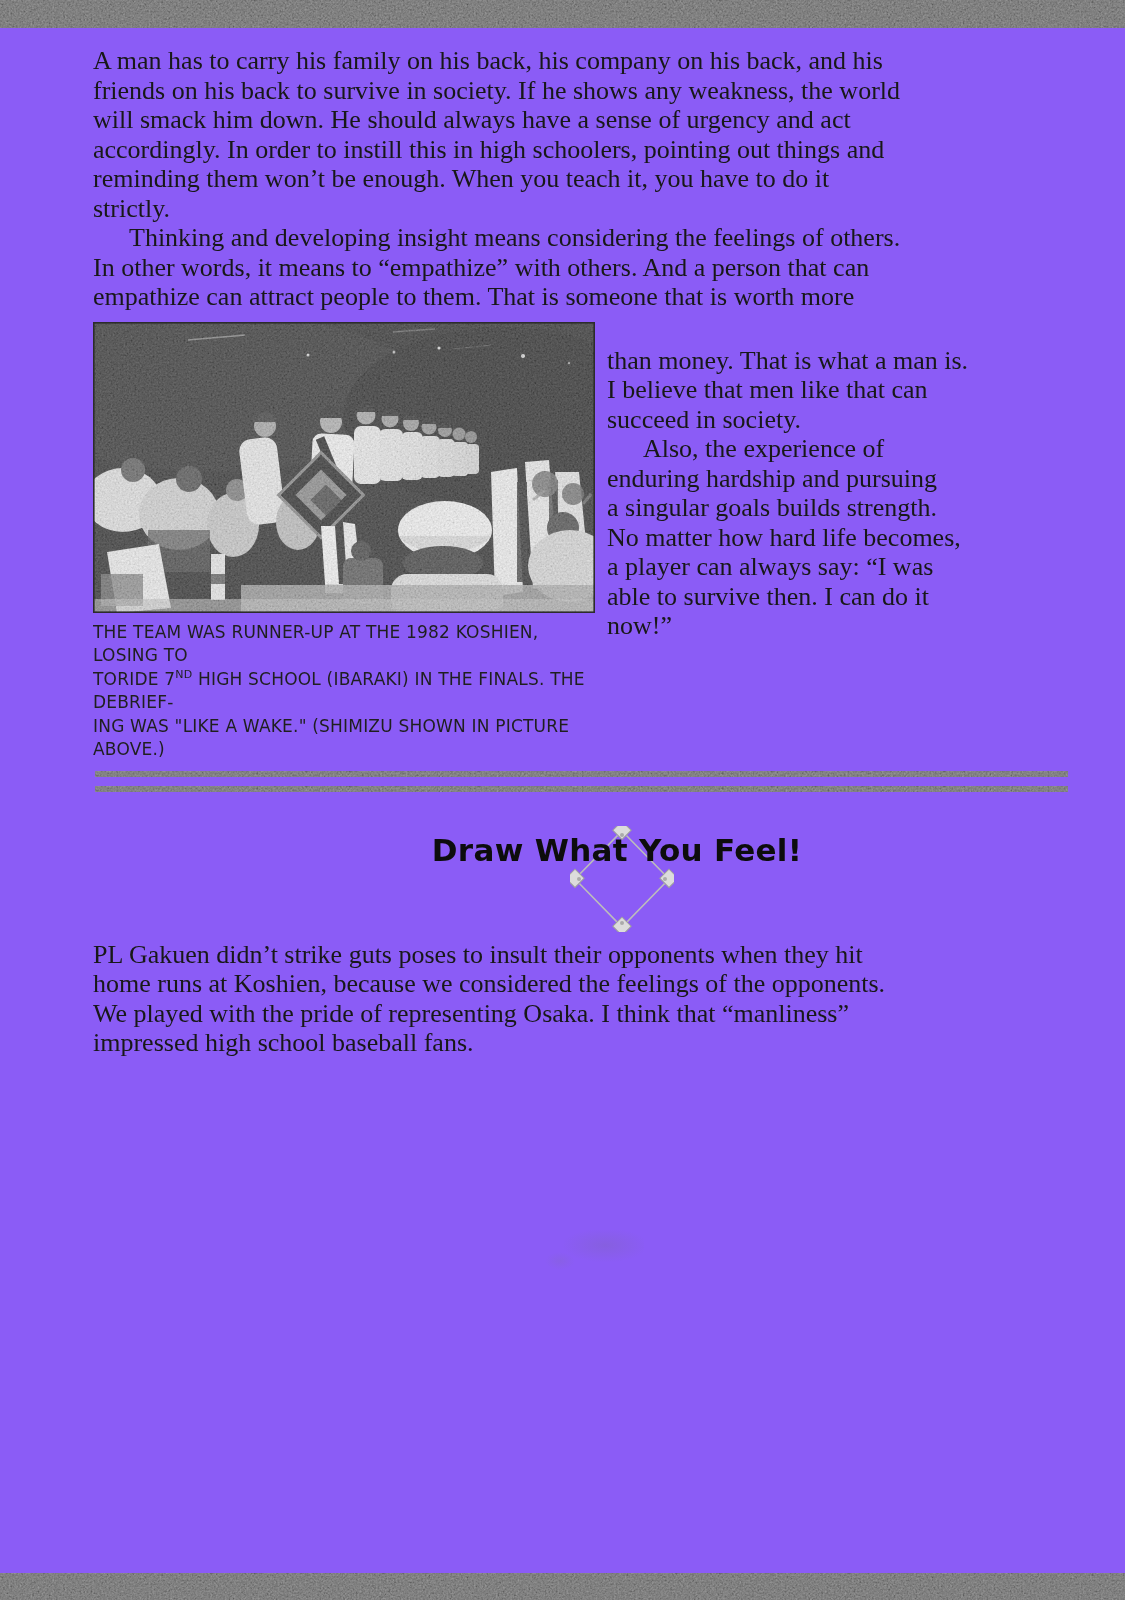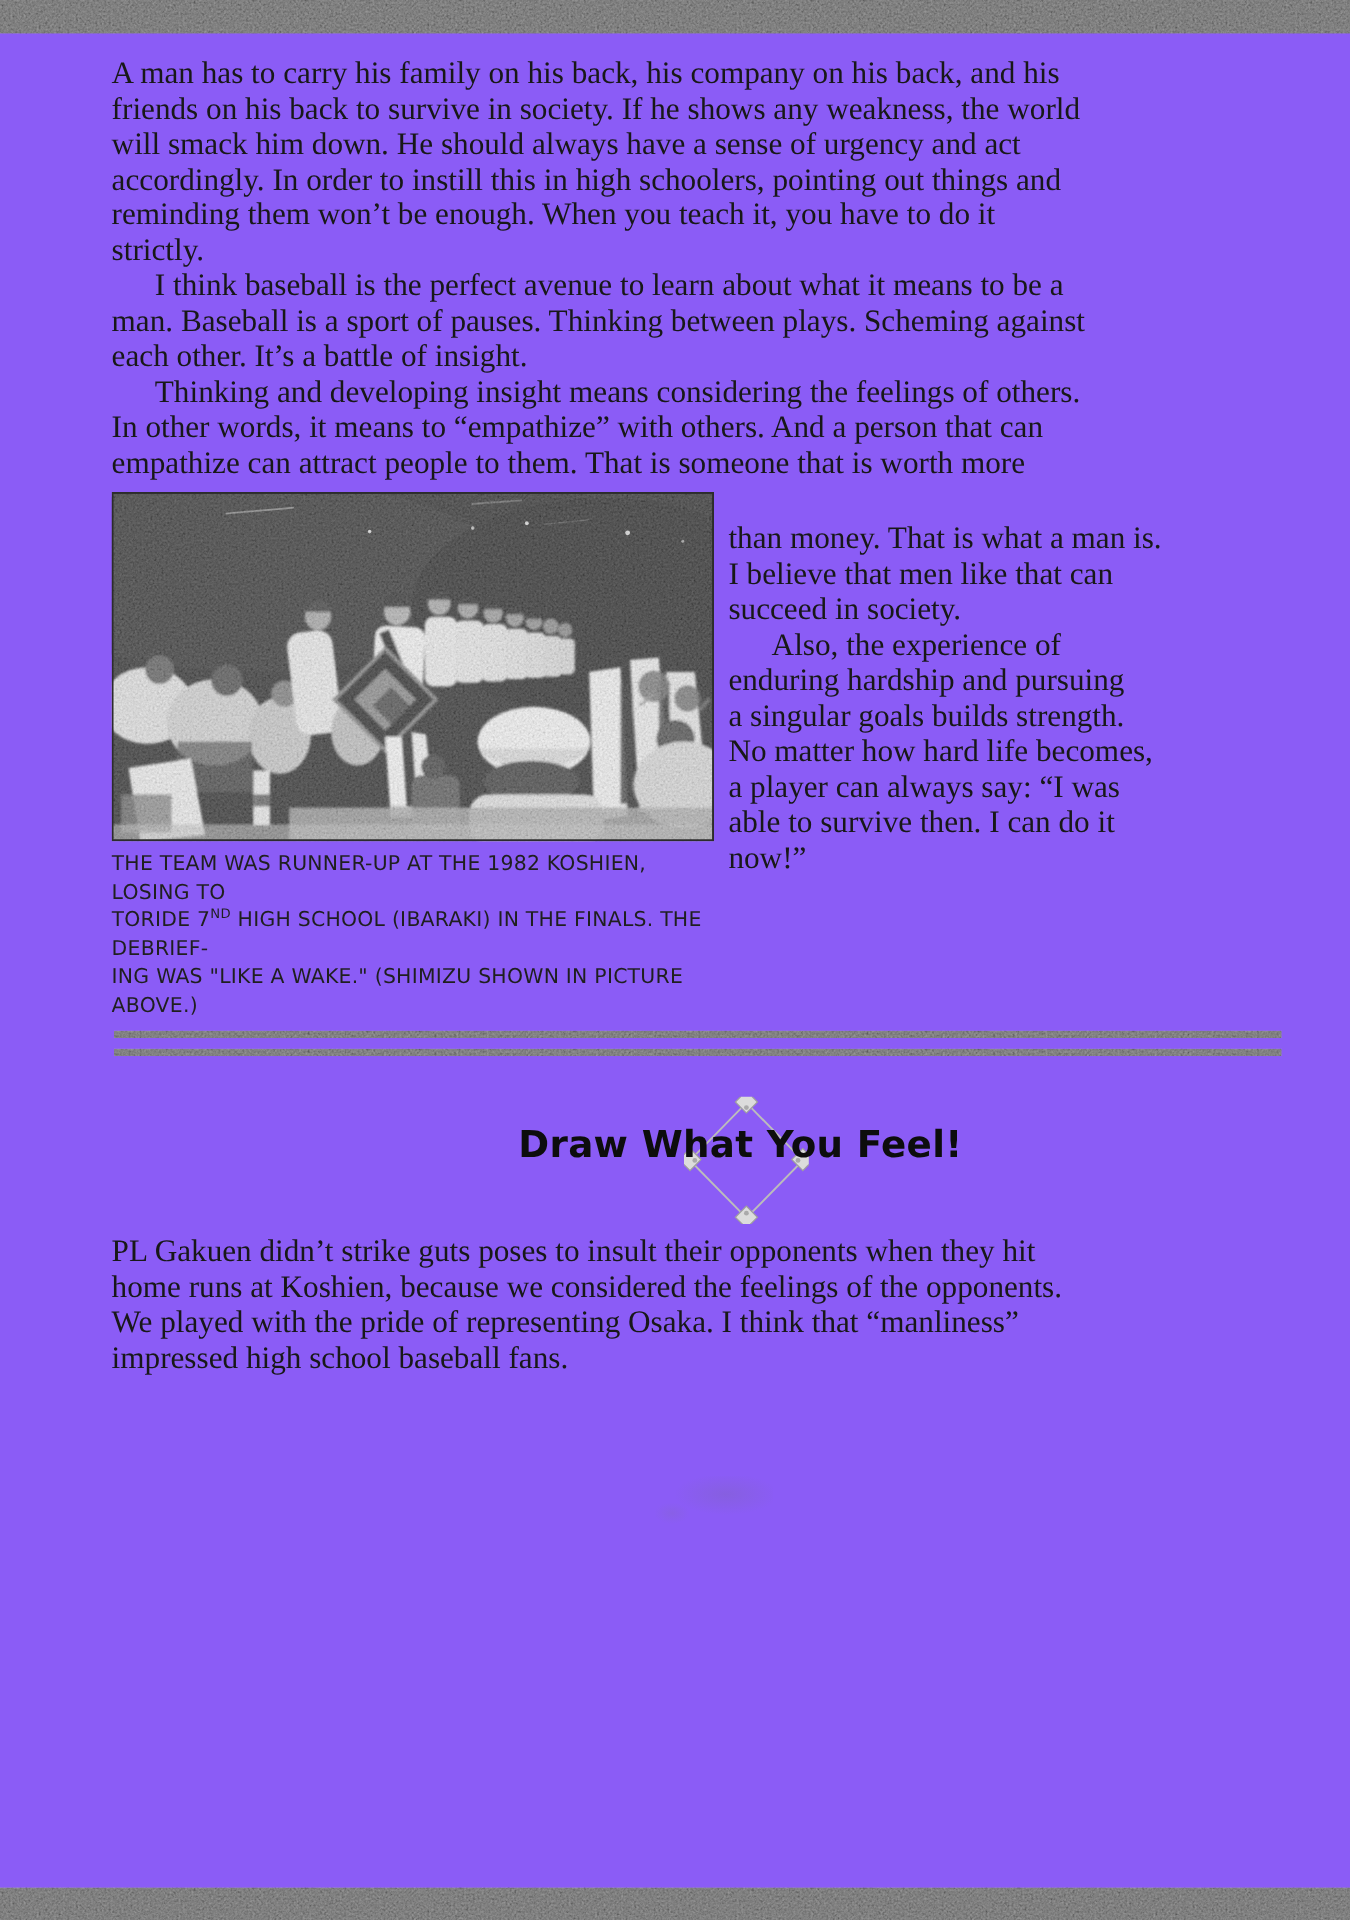--- a/index.html
+++ b/index.html
@@ -32,21 +32,21 @@
   .beside-text .para{width:430px;}
   .divider-bar{display:block;margin-left:2px;}
   .divider-bar.first{margin-top:9px;}
   .divider-bar.second{margin-top:9px;}
   .heading-wrap{position:relative;height:148px;}
   .diamond-icon-box{position:absolute;left:477px;top:34px;}
   .heading-text{
     position:absolute;left:524px;top:40px;transform:translateX(-50%);
     font-family:"DejaVu Sans","Liberation Sans",sans-serif;
     font-weight:bold;font-size:31px;letter-spacing:0.3px;
-    color:#0d0d0d;white-space:nowrap;margin-top:16px;
+    color:#0d0d0d;white-space:nowrap;
   }
   .smudge{
     position:absolute;left:558px;top:1230px;width:86px;height:34px;
     background:radial-gradient(ellipse at 55% 45%, rgba(110,110,110,0.16), rgba(110,110,110,0) 65%);
   }
   .smudge2{
     position:absolute;left:545px;top:1252px;width:30px;height:18px;
     background:radial-gradient(ellipse at center, rgba(120,120,120,0.12), rgba(120,120,120,0) 70%);
   }
 </style>
@@ -73,23 +73,20 @@
   </svg>
 
   <div class="col-main">
 
     <p class="para">A man has to carry his family on his back, his company on his back, and his
 friends on his back to survive in society. If he shows any weakness, the world
 will smack him down. He should always have a sense of urgency and act
 accordingly. In order to instill this in high schoolers, pointing out things and
 reminding them won’t be enough. When you teach it, you have to do it
 strictly.</p>
-    <p class="para indent">I think baseball is the perfect avenue to learn about what it means to be a
-man. Baseball is a sport of pauses. Thinking between plays. Scheming against
-each other. It’s a battle of insight.</p>
     <p class="para indent">Thinking and developing insight means considering the feelings of others.
 In other words, it means to “empathize” with others. And a person that can
 empathize can attract people to them. That is someone that is worth more</p>
 
     <div class="photo-section">
       <figure class="photo-figure">
         <svg class="photo-svg" width="502" height="291" viewBox="0 0 502 291">
 
           <rect x="0" y="0" width="502" height="291" fill="#1a1a1a"></rect>
           <ellipse cx="120" cy="70" rx="210" ry="80" fill="#232323" opacity="0.7"></ellipse>

